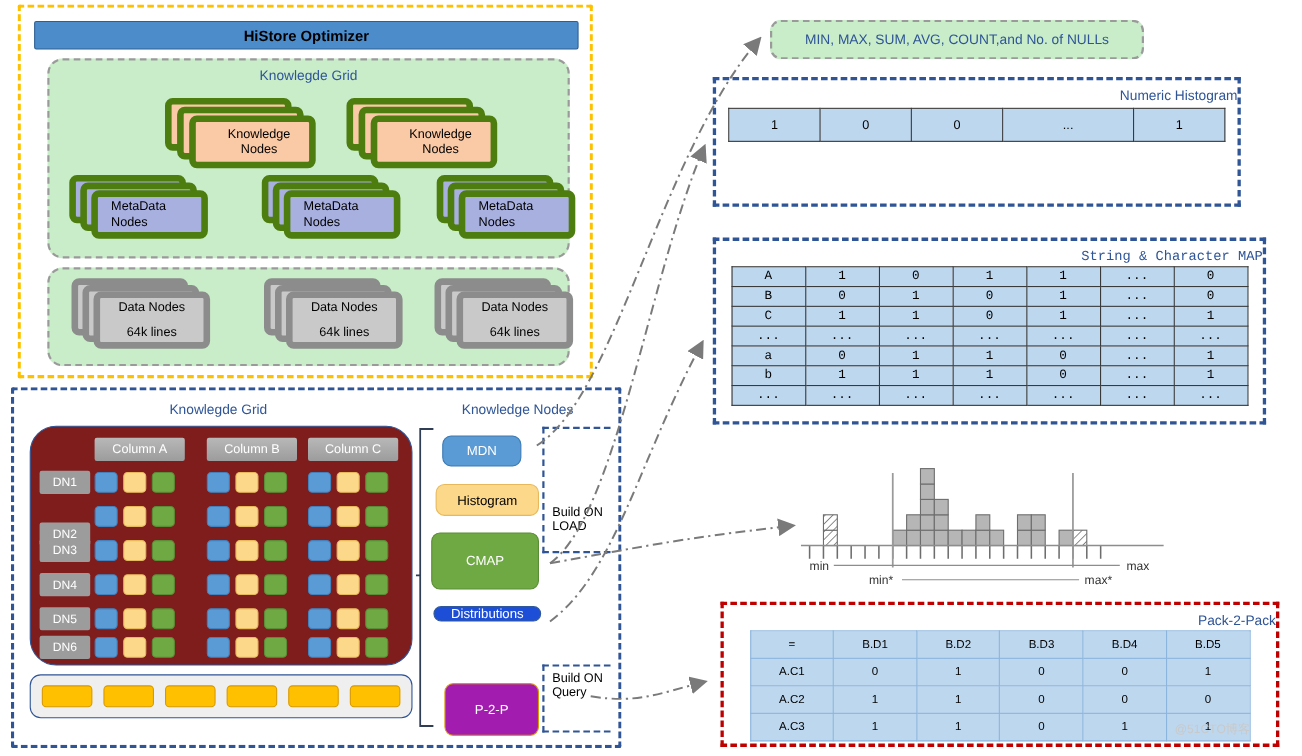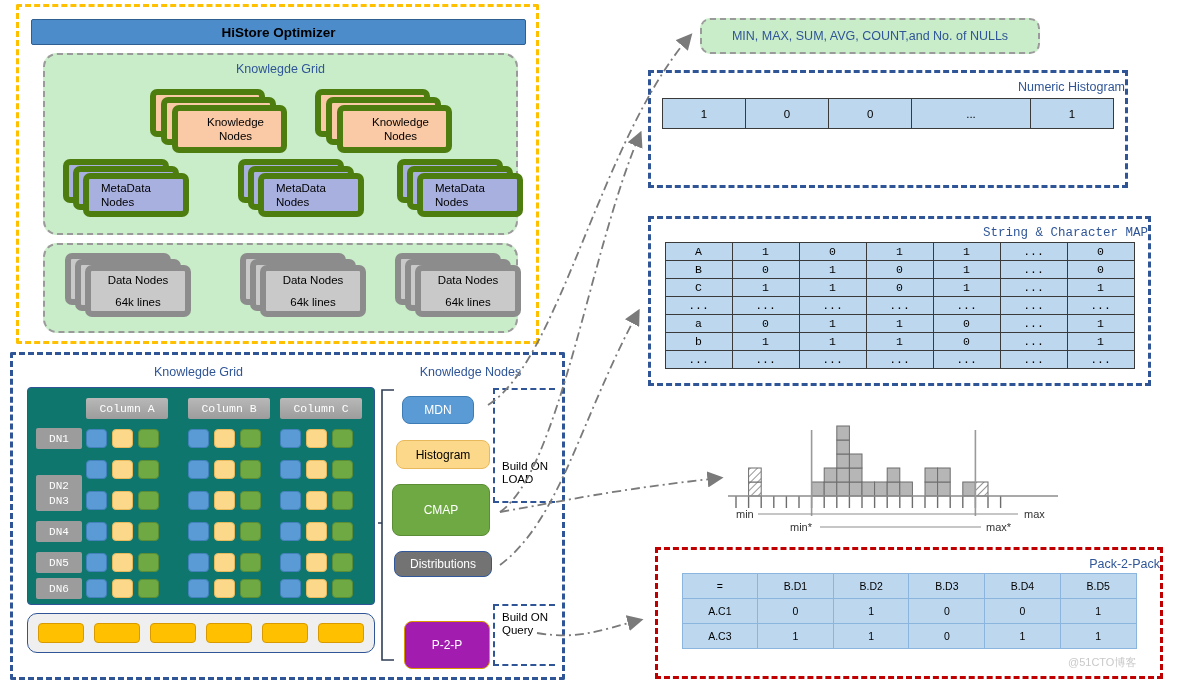--- a/index.html
+++ b/index.html
@@ -58,21 +58,21 @@
     left: 10px; top: 352px; width: 555px; height: 328px;
     border: 3px dashed #2F5597;
     border-radius: 2px;
   }
   .panel-title { font-size: 12.5px; color: #2F5597; text-align: center; }
   #bl-kg-title { left: 8px; top: 10px; width: 355px; }
   #bl-kn-title { left: 370px; top: 10px; width: 175px; }
 
   #grid-box {
     left: 14px; top: 32px; width: 348px; height: 218px;
-    background: #0f766e; border: 1px solid #2F5597; border-radius: 4px; font-family: Liberation Mono, monospace;
+    background: #7f1d1d; border: 1px solid #2F5597; border-radius: 24px;
   }
   .col-hdr {
     position: absolute; height: 21px; width: 82px;
     background: linear-gradient(#B8B8B8,#9C9C9C);
     border-radius: 2px; color: #fff; font-size: 11.5px;
     display: flex; align-items: center; justify-content: center;
   }
   .dn-lbl {
     position: absolute; height: 21px; width: 46px;
     background: #9C9C9C; border-radius: 2px; color: #fff;
@@ -94,21 +94,21 @@
 
   
   .kn-box {
     position: absolute; border-radius: 8px;
     display: flex; align-items: center; justify-content: center;
     font-size: 12px; color: #fff;
   }
   #kn-mdn   { left: 402px; top: 396px; width: 72px; height: 28px; background:#5B9BD5; border:1px solid #3D7CB5; }
   #kn-hist  { left: 396px; top: 440px; width: 94px; height: 29px; background:#FCD88A; border:1px solid #E8B95C; color:#000; }
   #kn-cmap  { left: 392px; top: 484px; width: 98px; height: 52px; background:#6FA943; border:1px solid #5A8D35; }
-  #kn-dist  { left: 394px; top: 551px; width: 98px; height: 26px; background:#737373; border:1px solid #31589A; }
+  #kn-dist  { left: 394px; top: 551px; width: 98px; height: 14px; background:#1d4ed8; border:1px solid #31589A; }
   #kn-p2p   { left: 404px; top: 621px; width: 86px; height: 48px; background:#a21caf; border:1px solid #D99A00; }
 
   
   .inner-dash {
     position: absolute;
     border: 2px dashed #2F5597;
   }
   #dash-load  { left: 493px; top: 388px; width: 62px; height: 115px; border-right:none; }
   #dash-query { left: 493px; top: 604px; width: 62px; height: 62px; border-right:none; }
   .build-lbl {
@@ -445,20 +445,28 @@
           <td>B.D4</td>
           <td>B.D5</td>
         </tr>
         <tr>
           <td>A.C1</td>
           <td>0</td>
           <td>1</td>
           <td>0</td>
           <td>0</td>
           <td>1</td>
+        </tr>
+        <tr>
+          <td>A.C2</td>
+          <td>1</td>
+          <td>1</td>
+          <td>0</td>
+          <td>0</td>
+          <td>0</td>
         </tr>
         <tr>
           <td>A.C3</td>
           <td>1</td>
           <td>1</td>
           <td>0</td>
           <td>1</td>
           <td>1</td>
         </tr>
       </tbody>

